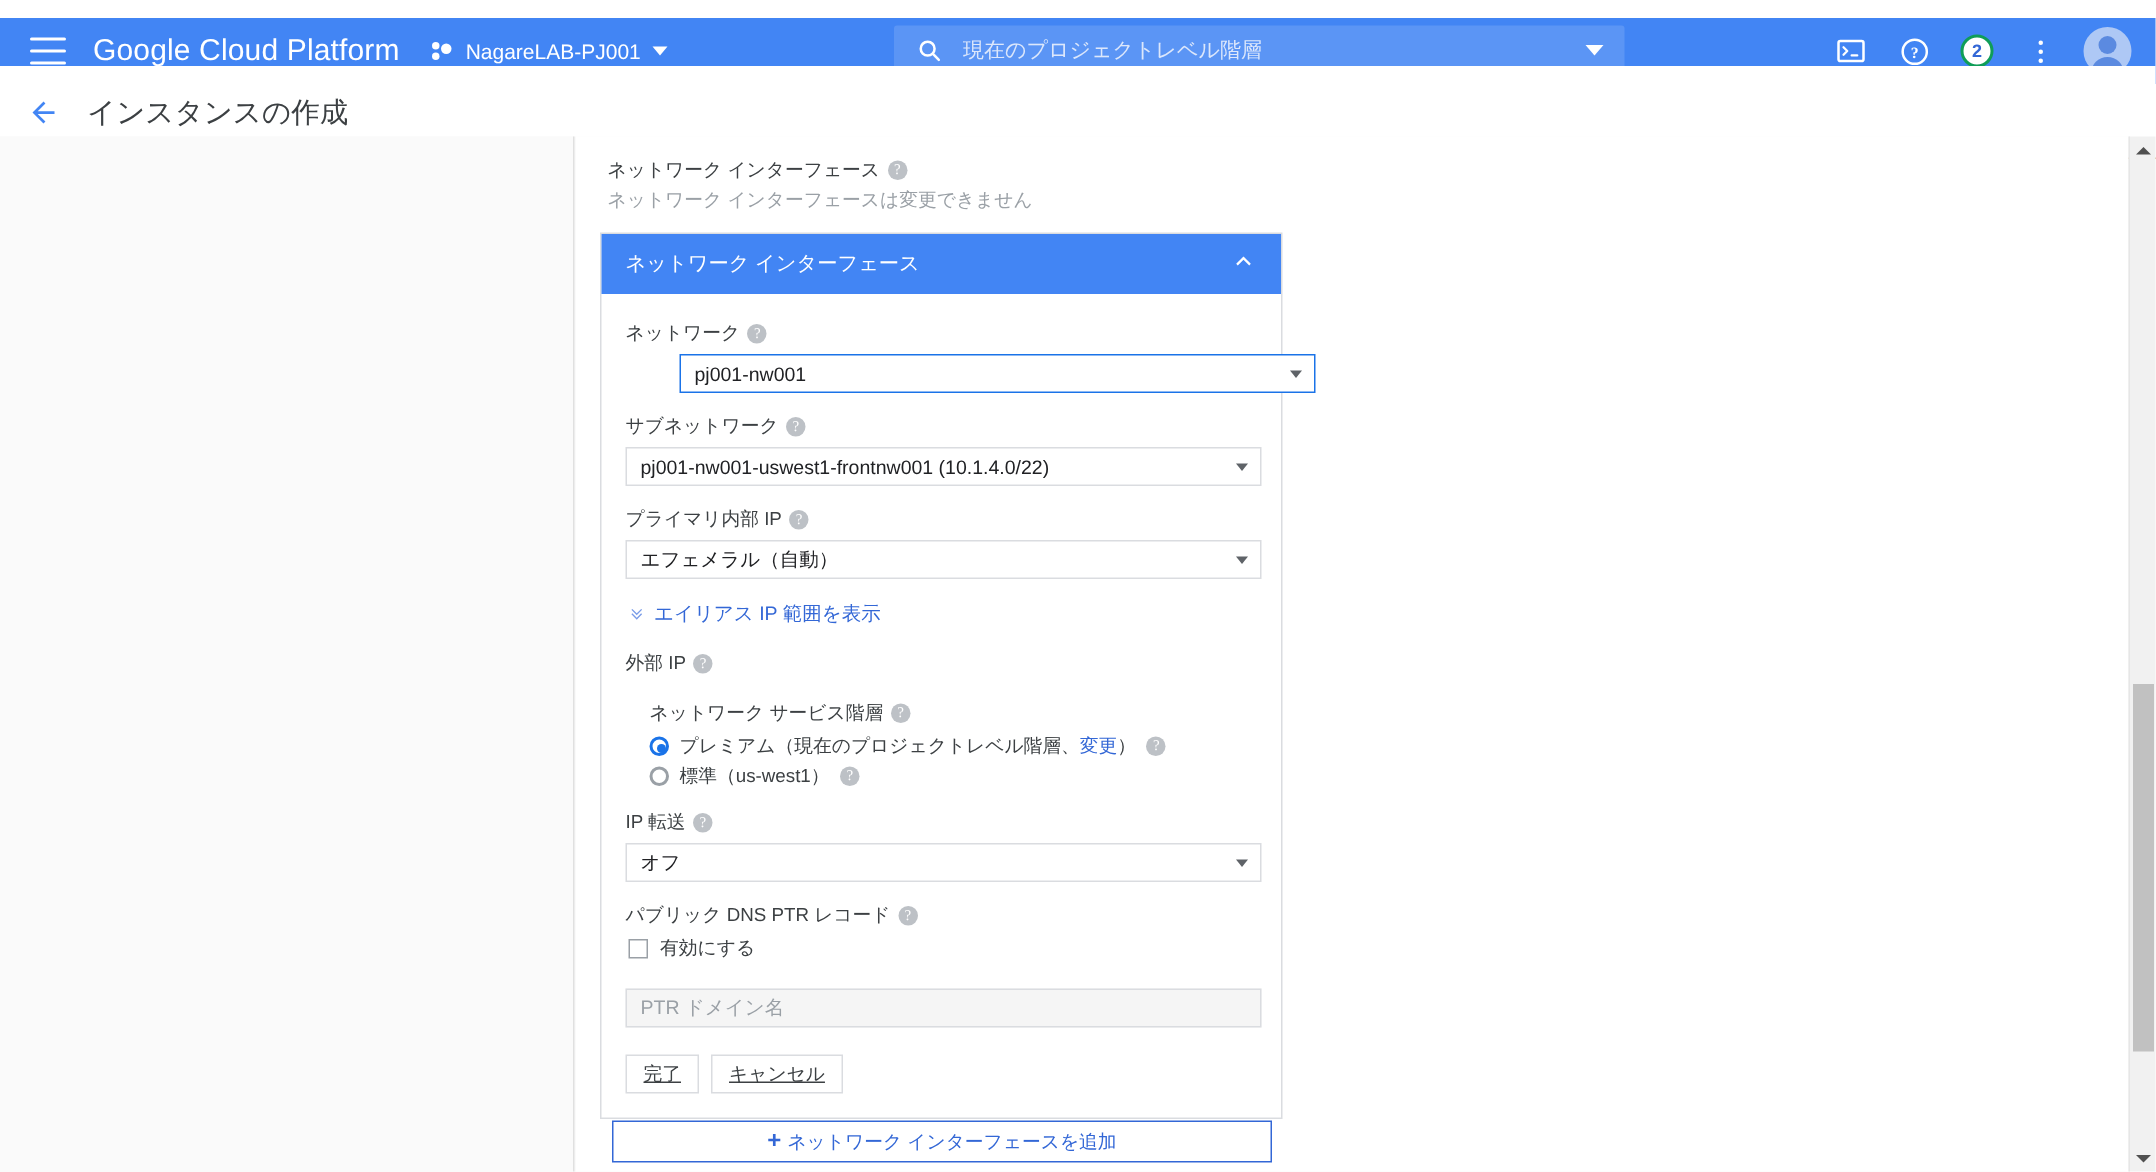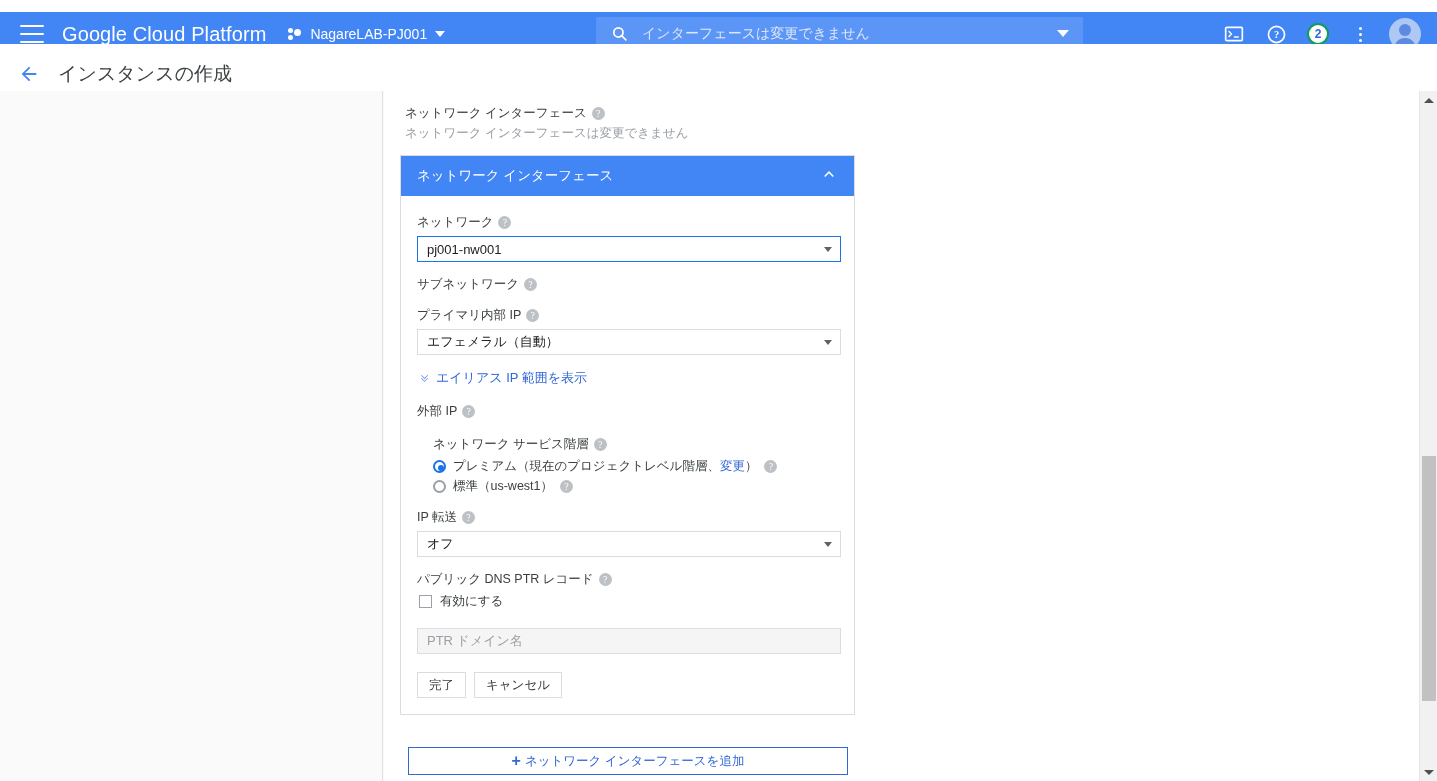--- a/index.html
+++ b/index.html
@@ -91,21 +91,21 @@
     content:''; position:absolute; width:22px;height:13px;border-radius:11px 11px 0 0;
     background:#5b8ae0; left:5px; top:20px;
   }
 
   
   .subheader {
     position: absolute; top: 44px; left: 0;
     width: 1437px; height: 62px;
     background: #fff;
     display: flex; align-items: center;
-    border-bottom: 3px solid #a16207;
+    border-bottom: 1px solid #a16207;
     font-family: Liberation Mono, monospace;
   }
   .back-arrow { margin-left: 18px; margin-right: 18px; cursor: pointer; display:flex; }
   .page-title { font-size: 19px; color: #3c4043; font-weight: 400; }
 
   
   .content {
     position: absolute; top: 91px; left: 0;
     width: 1419px; height: 720px;
     background: #fafafa;
@@ -159,21 +159,21 @@
   }
   .select-ctl {
     height: 26px; width: 424px;
     border: 1px solid #dadce0;
     background: #fff;
     display: flex; align-items: center; justify-content: space-between;
     padding: 0 8px 0 9px;
     font-size: 13px; color: #202124;
     cursor: pointer;
   }
-  .select-ctl.focused { border: 1px solid #1a73e8; }
+  .select-ctl.focused { border: 1px solid #1a73e8; margin-left: 36px; }
   .sel-caret {
     width:0;height:0;
     border-left: 4px solid transparent; border-right: 4px solid transparent;
     border-top: 5px solid #5f6368;
   }
   .text-ctl {
     height: 26px; width: 424px;
     border: 1px solid #dadce0; background: #fff;
     display: flex; align-items: center;
     padding: 0 9px; font-size: 13px; color: #202124;
@@ -206,21 +206,21 @@
   .checkbox {
     width: 13px; height: 13px; border: 1.5px solid #9aa0a6;
     background:#fff; flex:none; cursor:pointer;
   }
 
   .btn-row { display: flex; gap: 8px; margin-top: 18px; }
   .btn {
     height: 26px; padding: 0 11px;
     border: 1px solid #dadce0; background: #fff;
     font-size: 12.5px; color: #3c4043;
-    display: flex; align-items: center; cursor: pointer;
+    display: flex; align-items: center; cursor: pointer; text-decoration: underline;
   }
 
   
   .tooltip {
     position: absolute; left: 693px; top: 330px;
     width: 148px;
     background: #fff;
     border: 1px solid #d0d0d0;
     box-shadow: 0 2px 6px rgba(0,0,0,.18);
     padding: 10px 12px;
@@ -292,21 +292,21 @@
     <span class="caret-down"></span>
   </div>
 
   <div class="searchbox">
     <span class="search-icon">
       <svg width="17" height="17" viewBox="0 0 24 24">
         <path fill="none" stroke="#ffffff" stroke-width="2.4" d="M10.5 4a6.5 6.5 0 1 0 0 13 6.5 6.5 0 0 0 0-13z"></path>
         <line x1="15.5" y1="15.5" x2="21" y2="21" stroke="#ffffff" stroke-width="2.4" stroke-linecap="round"></line>
       </svg>
     </span>
-    <span class="search-ph">インターフェースは変更できません</span>
+    <span class="search-ph">現在のプロジェクトレベル階層</span>
     <span class="search-caret"></span>
   </div>
 
   <div class="tb-right">
     <div class="tb-btn">
       <svg width="20" height="20" viewBox="0 0 24 24">
         <rect x="2" y="4" width="20" height="16" rx="1.5" fill="none" stroke="#fff" stroke-width="2"></rect>
         <path d="M6 9l3 3-3 3M12.5 15.5H17" fill="none" stroke="#fff" stroke-width="1.8" stroke-linecap="round" stroke-linejoin="round"></path>
       </svg>
     </div>
@@ -375,20 +375,24 @@
             <span>pj001-nw001</span>
             <span class="sel-caret"></span>
           </div>
         </div>
 
         <div class="field">
           <div class="flabel">
             <span>サブネットワーク</span>
             <span class="help-icon">?</span>
           </div>
+          <div class="select-ctl">
+            <span>pj001-nw001-uswest1-frontnw001 (10.1.4.0/22)</span>
+            <span class="sel-caret"></span>
+          </div>
         </div>
 
         <div class="field">
           <div class="flabel">
             <span>プライマリ内部 IP</span>
             <span class="help-icon">?</span>
           </div>
           <div class="select-ctl">
             <span>エフェメラル（自動）</span>
             <span class="sel-caret"></span>

